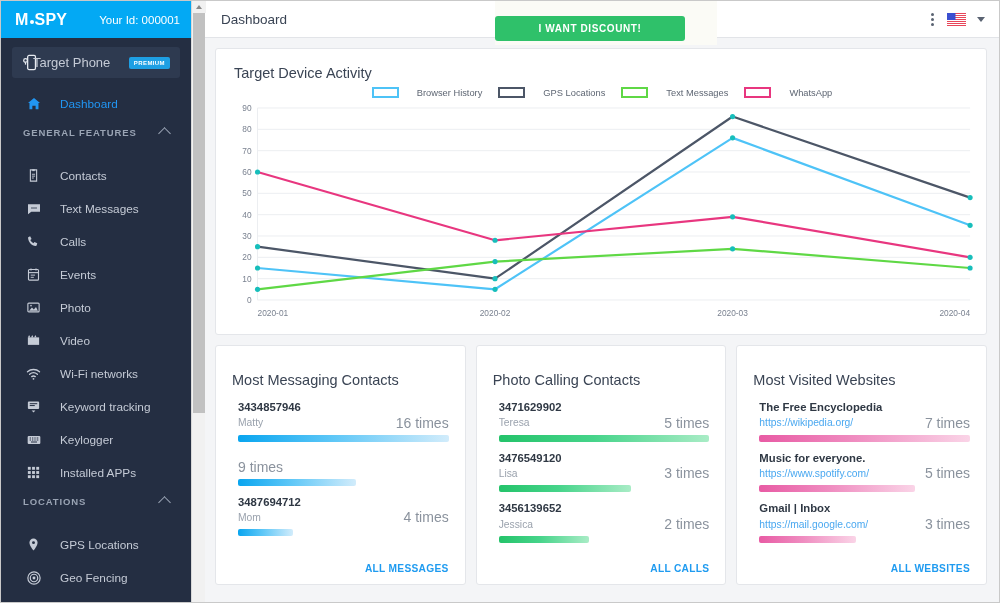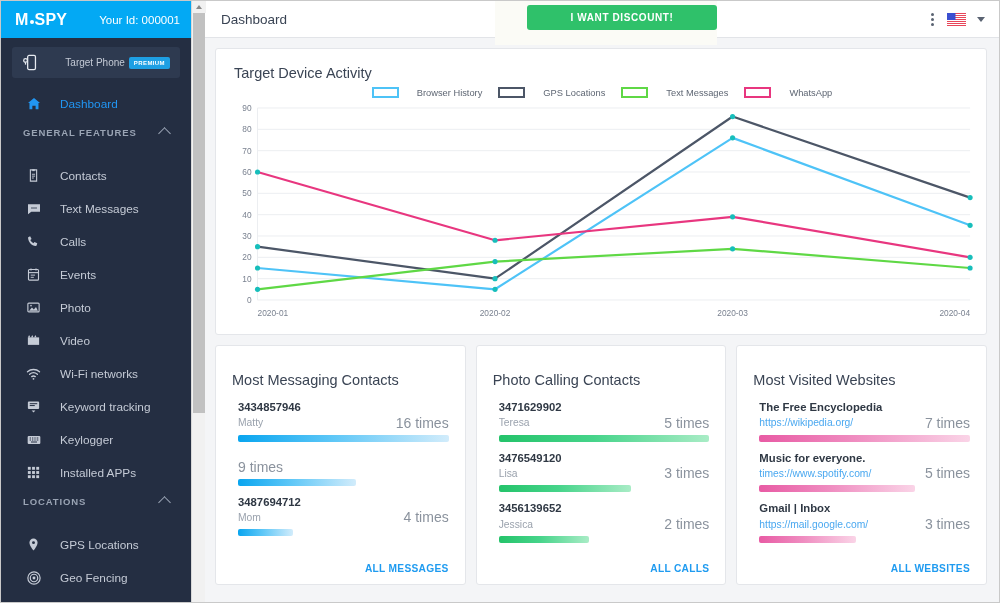--- a/index.html
+++ b/index.html
@@ -48,22 +48,22 @@
   .target-phone {
     margin: 9px 11px 0 11px;
     height: 31px;
     background: #2e3a50;
     border-radius: 3px;
     display: flex; align-items: center;
     padding: 0 10px;
   }
   .tp-icon { width: 17px; height: 17px; flex: 0 0 17px; }
   .tp-label {
-    flex: 1; text-align: right;
-    color: #c5cbd6; font-size: 10px;
+    flex: 1; text-align: left;
+    color: #c5cbd6; font-size: 13px;
     margin-left: -6px;
   }
   .tp-badge {
     background: #1e9fe3; color: #fff;
     font-size: 6px; font-weight: bold;
     letter-spacing: .4px;
     padding: 3px 5px; border-radius: 2px;
     margin-left: 4px;
   }
 
@@ -145,22 +145,22 @@
     display: flex; align-items: center;
     padding: 0 14px 0 16px;
     position: relative;
   }
   .topbar-title { font-size: 13.5px; color: #3a4454; }
   .discount-wrap {
     position: absolute;
     left: 290px; top: 0;
     width: 222px; height: 44px;
     background: #fbfbf6;
-    display: flex; align-items: flex-start; justify-content: flex-end;
-    padding-top: 4px;
+    display: flex; align-items: flex-start; justify-content: flex-start;
+    padding-top: 15px;
   }
   .discount-btn {
     width: 190px; height: 25px;
     background: #2fc16a;
     color: #fff;
     font-size: 10px; font-weight: bold; letter-spacing: .6px;
     border: none; border-radius: 3px;
     cursor: pointer;
     display: flex; align-items: center; justify-content: center;
     font-family: "Liberation Sans", sans-serif;
@@ -606,21 +606,21 @@
                 <div class="entry-sub link">https://wikipedia.org/</div>
               </div>
               <div class="entry-count">7 times</div>
             </div>
             <div class="bar pink" style="width:100%"></div>
           </div>
           <div class="entry">
             <div class="entry-top">
               <div class="entry-main">
                 <div class="entry-title">Music for everyone.</div>
-                <div class="entry-sub link">times://www.spotify.com/</div>
+                <div class="entry-sub link">https://www.spotify.com/</div>
               </div>
               <div class="entry-count">5 times</div>
             </div>
             <div class="bar pink" style="width:74%"></div>
           </div>
           <div class="entry">
             <div class="entry-top">
               <div class="entry-main">
                 <div class="entry-title">Gmail | Inbox</div>
                 <div class="entry-sub link">https://mail.google.com/</div>

